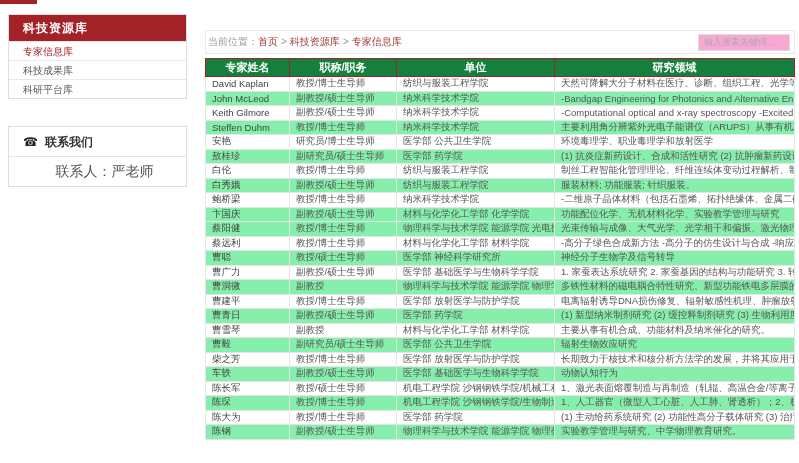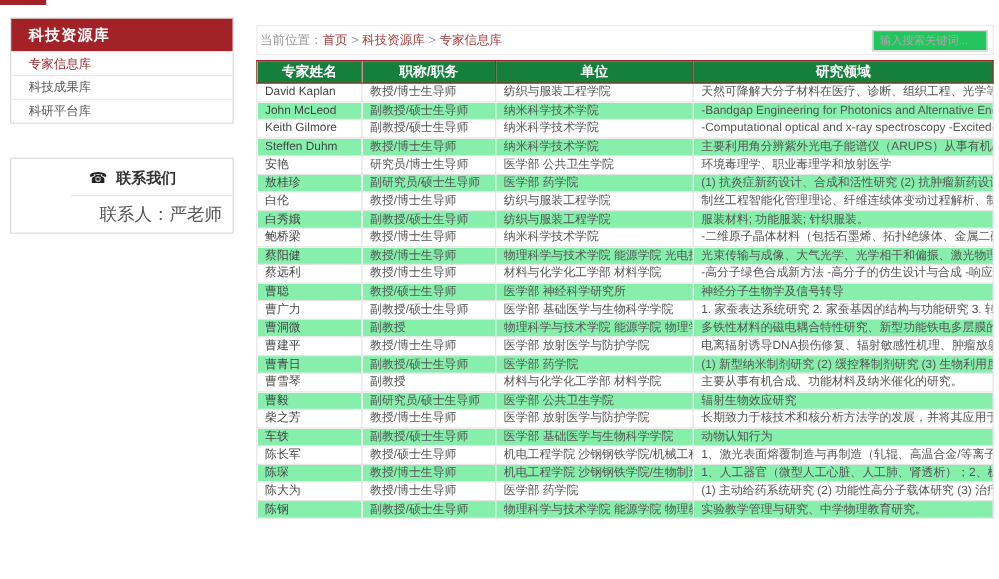--- a/index.html
+++ b/index.html
@@ -10,36 +10,36 @@
 
   
   .sidebar { position:absolute; left:8px; top:14px; width:179px; }
   .menu-box { border:1px solid #ddd; background:#fff; }
   .menu-header { background:#a32228; color:#fff; font-size:12px; font-weight:bold;
                  height:26px; line-height:26px; padding-left:14px; letter-spacing:1px; }
   .side-item { height:19px; line-height:19px; font-size:10px; padding-left:14px;
                border-top:1px solid #e9e9e9; color:#555; cursor:pointer; }
   .side-item.active { color:#a32228; }
 
-  .contact-box { border:1px solid #ddd; background:#fff; margin-top:27px;padding-left:48px; }
+  .contact-box { border:1px solid #ddd; background:#fff; margin-top:27px; }
   .contact-header { height:30px; line-height:30px; font-size:12px; font-weight:bold; color:#333;
                     padding-left:14px; border-bottom:1px solid #e5e5e5; }
   .phone-icon { margin-right:7px; font-size:12px; color:#222; }
   .contact-line { height:29px; line-height:29px; font-size:14px; color:#555;
                   padding-left:14px; border-bottom:1px solid #eee; white-space:nowrap; overflow:hidden;text-align:center; }
   .contact-line:last-child { border-bottom:none; }
 
   
-  .main { position:absolute; left:205px; top:20px; width:590px; }
+  .main { position:absolute; left:205px; top:30px; width:590px; }
   .crumb-bar { height:24px; border:1px solid #ececec; background:#fff;
                display:flex; align-items:center; justify-content:space-between; padding:0 4px 0 2px; }
   .breadcrumb { font-size:10px; color:#999; white-space:nowrap; }
   .crumb-link { color:#a43a3a; cursor:pointer; }
   .crumb-sep { color:#999; margin:0 3px; }
-  .search-input { width:92px; height:17px; font-size:9px; color:#555; background:#22c55e;
+  .search-input { width:92px; height:17px; font-size:9px; color:#555; background:#f9a8d4;
                   border:1px solid #ddd; padding:0 5px; outline:none;
                   font-family:Liberation Sans, sans-serif; }
   .search-input::placeholder { color:#a9a9a9; }
 
   table { width:590px; margin-top:4px; border-collapse:collapse; table-layout:fixed; }
   th { background:#15803d; color:#fff; font-size:11px; font-weight:bold;
        height:18px; text-align:center; border:1px solid #a32228; white-space:nowrap; overflow:hidden; }
   td { height:14.5px; font-size:9.5px; color:#555; padding:0 6px;
        border:1px solid #e5e5e5; white-space:nowrap; overflow:hidden; }
   tr.even td { background:#86efac; }
@@ -142,20 +142,26 @@
           <td>纺织与服装工程学院</td>
           <td>服装材料; 功能服装; 针织服装。</td>
         </tr>
         <tr class="odd">
           <td class="name">鲍桥梁</td>
           <td>教授/博士生导师</td>
           <td>纳米科学技术学院</td>
           <td>-二维原子晶体材料（包括石墨烯、拓扑绝缘体、金属二硫化物等）的...</td>
         </tr>
         <tr class="even">
+          <td class="name">卞国庆</td>
+          <td>副教授/硕士生导师</td>
+          <td>材料与化学化工学部 化学学院</td>
+          <td>功能配位化学、无机材料化学、实验教学管理与研究</td>
+        </tr>
+        <tr class="even">
           <td class="name">蔡阳健</td>
           <td>教授/博士生导师</td>
           <td>物理科学与技术学院 能源学院 光电技术系</td>
           <td>光束传输与成像、大气光学、光学相干和偏振、激光物理、激光微粒...</td>
         </tr>
         <tr class="odd">
           <td class="name">蔡远利</td>
           <td>教授/博士生导师</td>
           <td>材料与化学化工学部 材料学院</td>
           <td>-高分子绿色合成新方法 -高分子的仿生设计与合成 -响应性功能高分...</td>

